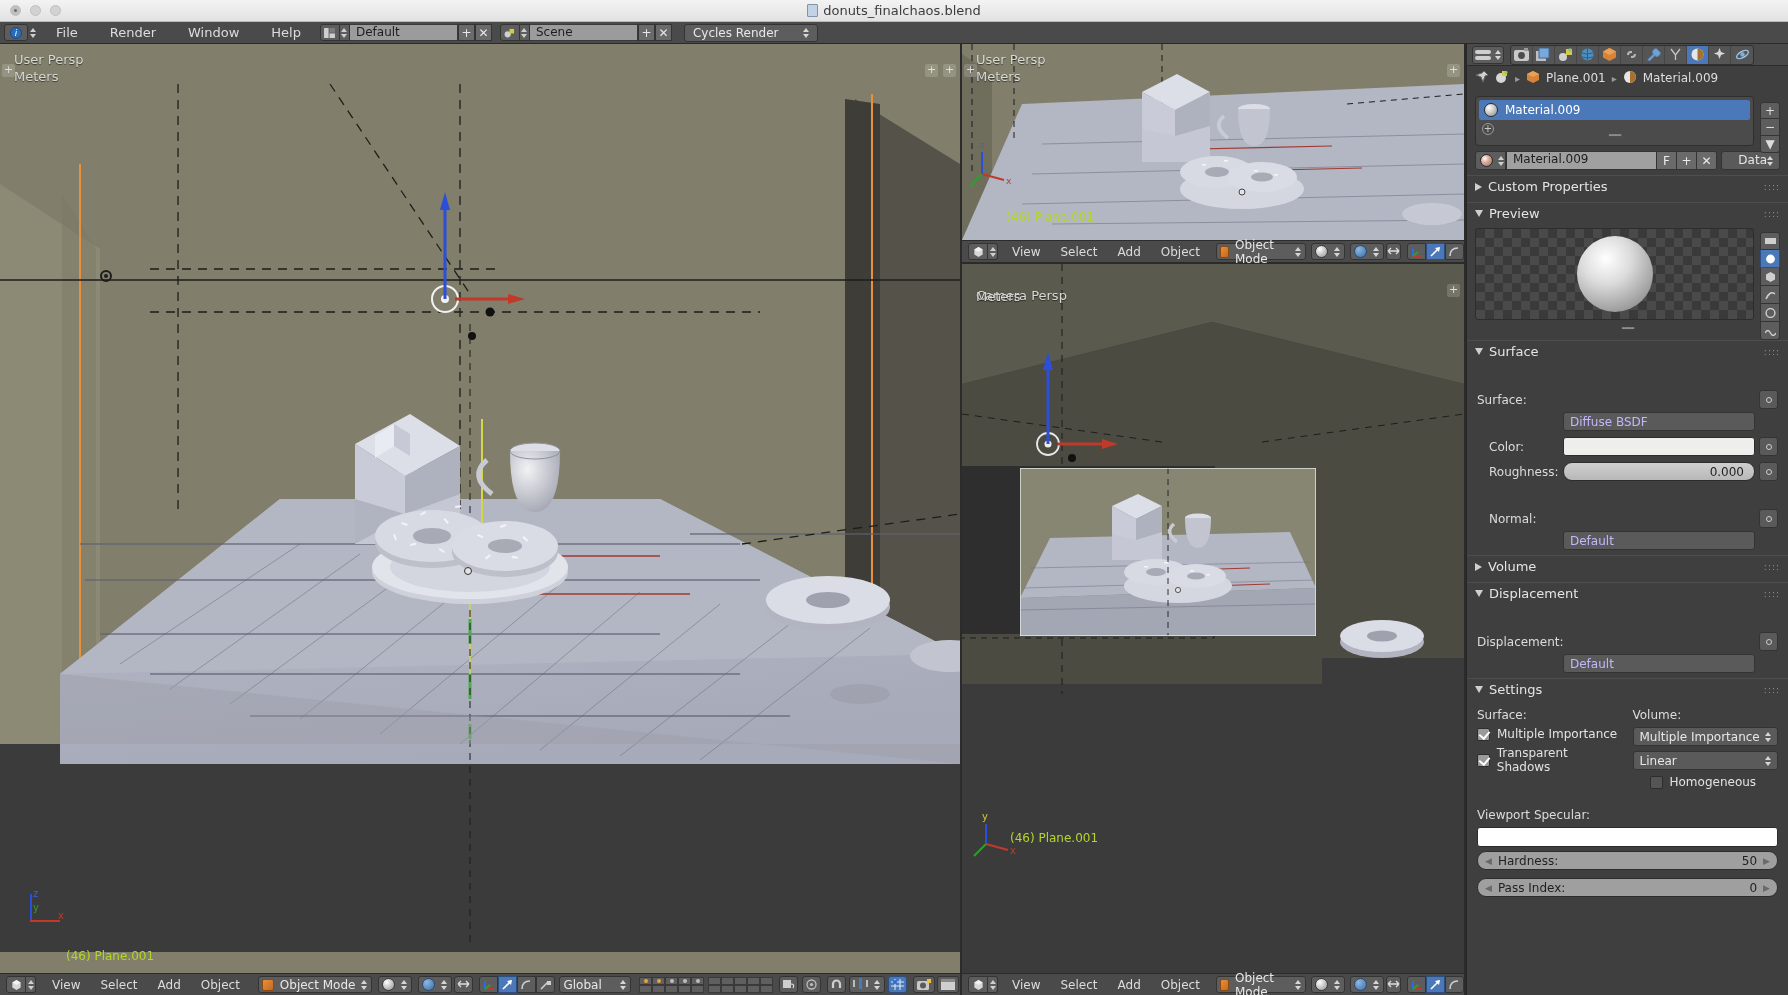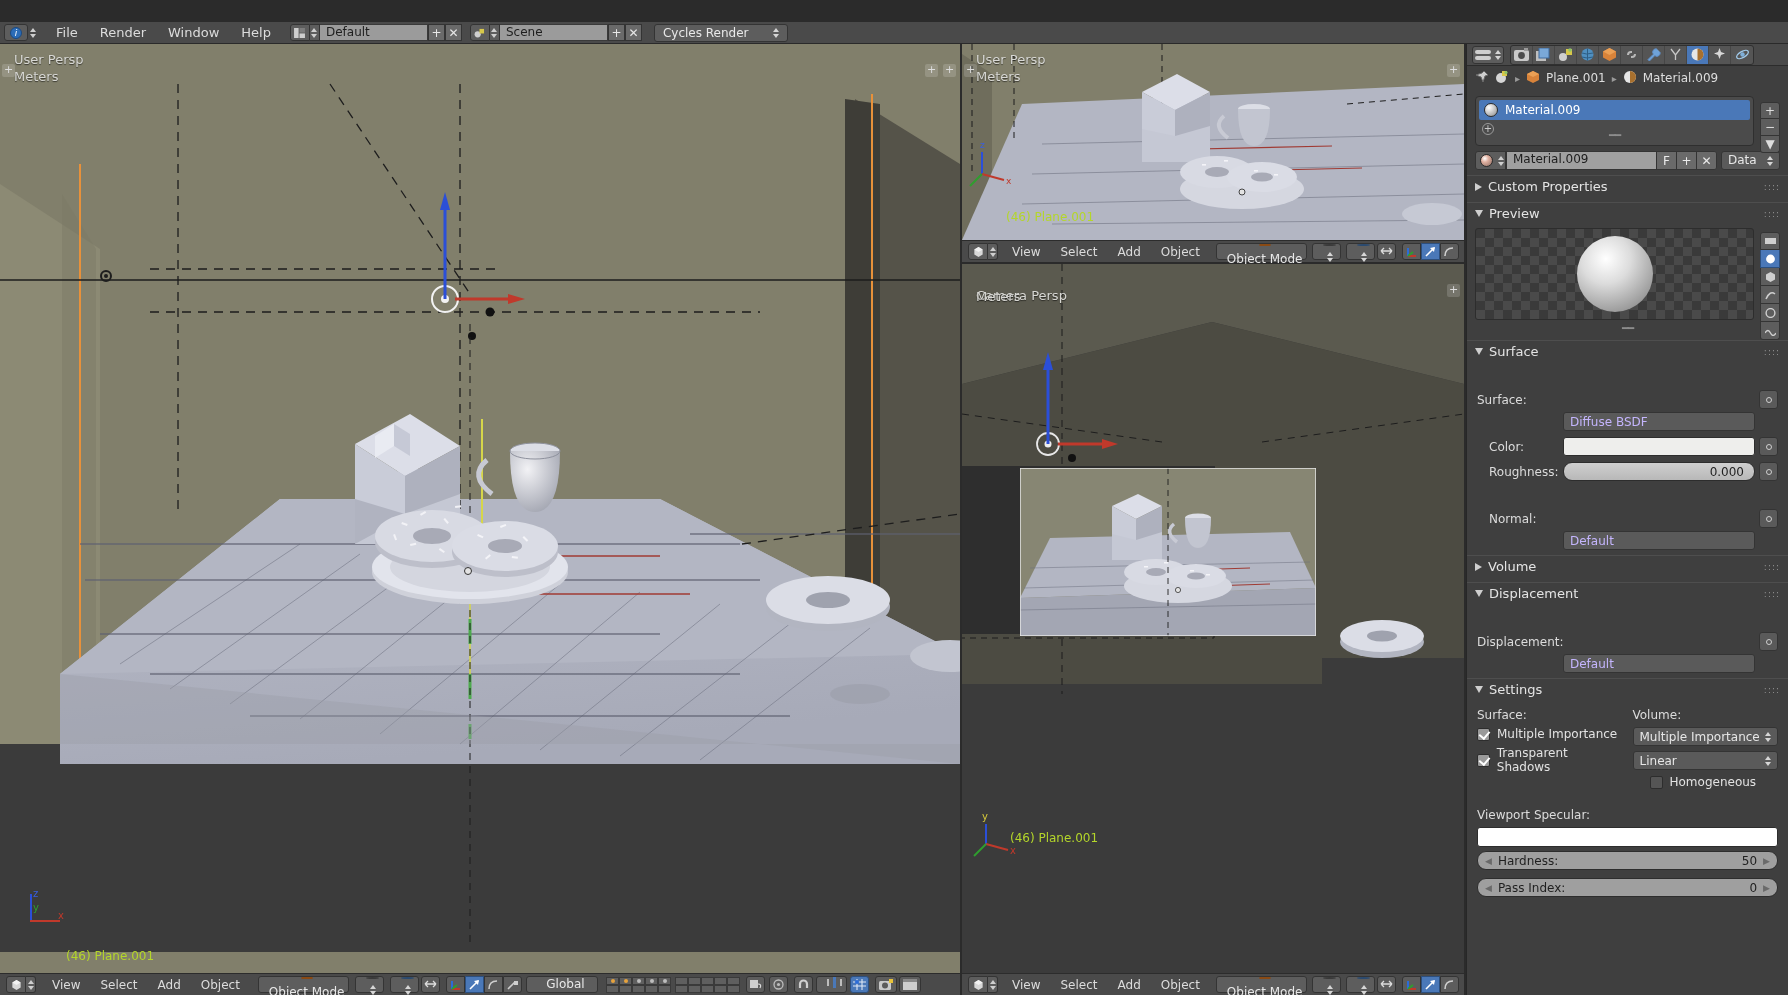--- a/index.html
+++ b/index.html
@@ -26,21 +26,21 @@
   .blendicon { width:24px;height:17px; margin-left:4px; background:#5d5d5d; border:1px solid #343434;
     border-radius:3px; display:flex; align-items:center; justify-content:center; }
   .blendicon .dot { width:12px;height:12px;border-radius:50%;background:#2b6cb8;
     border:1px solid #1d4a80; color:#fff; font-size:9px; line-height:11px; text-align:center; font-style:italic;}
   .spinner { width:8px; display:flex; flex-direction:column; align-items:center; justify-content:center;
     margin-left:1px; gap:2px; }
   .spinner b { display:block; width:0;height:0; border-left:3px solid transparent;
     border-right:3px solid transparent; }
   .spinner b.up { border-bottom:4px solid #cfcfcf; }
   .spinner b.dn { border-top:4px solid #cfcfcf; }
-  .menu { display:flex; align-items:center; gap:0; margin-left:8px; }
+  .menu { display:flex; align-items:center; gap:10px; margin-left:8px; }
   .menu span { padding:2px 11px; color:#dcdcdc; font-size:13px; }
 
   .sel-widget { display:flex; align-items:center; height:17px; margin-left:8px; }
   .sel-icon { width:20px; height:17px; background:#5d5d5d; border:1px solid #343434;
     border-radius:3px 0 0 3px; display:flex; align-items:center; justify-content:center; }
   .sel-icon .gl { display:block; width:11px;height:10px; }
   .sel-spin { width:10px;height:17px; background:#5d5d5d; border:1px solid #343434; border-left:none;
     display:flex; flex-direction:column; align-items:center; justify-content:center; gap:2px; }
   .sel-spin b { width:0;height:0;border-left:3px solid transparent;border-right:3px solid transparent; }
   .sel-spin b.up{border-bottom:4px solid #cfcfcf;} .sel-spin b.dn{border-top:4px solid #cfcfcf;}
@@ -67,21 +67,21 @@
   .vp-dark { position:absolute; inset:0; background:#3b3b3b; }
 
   .vp-label { position:absolute; color:#d8d8d4; font-size:13px; text-shadow:0 1px 1px rgba(0,0,0,.55); }
   .vp-obj-label { position:absolute; color:#b4d62a; font-size:12px; }
 
   .vp-header { position:absolute; height:22px; background:#4a4a4a; border-top:1px solid #2c2c2c;
     display:flex; align-items:center; gap:0; }
   .vh-menu span { padding:2px 10px; font-size:12px; color:#dcdcdc; }
   .mode-widget { display:flex;align-items:center; height:17px; margin-left:6px; }
   .mode-box { height:17px; background:#5d5d5d; border:1px solid #343434; border-radius:3px;
-    display:flex;align-items:center; gap:6px; padding:0 4px 0 10px; color:#e8e8e8; font-size:12px;flex-direction:column;}
+    display:flex;align-items:center; gap:6px; padding:0 4px 0 3px; color:#e8e8e8; font-size:12px;}
   .cube-ic { width:12px;height:12px;background:linear-gradient(135deg,#e8903a,#c4691e);
     border:1px solid #8a4a14; border-radius:2px; }
   .ball-ic { width:13px;height:13px;border-radius:50%;
     background:radial-gradient(circle at 33% 30%,#fff,#8e8e8e); border:1px solid #3a3a3a;}
   .ball2-ic { width:13px;height:13px;border-radius:50%;
     background:radial-gradient(circle at 33% 30%,#8fb7e0,#3a6ea8); border:1px solid #2a4a70;}
   .tbtn { width:19px;height:17px; background:#5d5d5d; border:1px solid #343434;
     display:flex;align-items:center;justify-content:center; }
   .tbtn.on { background:#4a78b8; border-color:#2d4f7d; }
   .grp { display:flex; align-items:center; margin-left:6px; }
@@ -211,20 +211,30 @@
     color:#1f1f1f; font-size:12px; margin-top:4px; }
   .numfield .ar { color:#6a6a6a; font-size:9px; }
 
   .shape { display:block; }
 </style>
 </head>
 <body>
 
 <div id="app">
 
+  <div class="titlebar">
+    <div class="tb-dots">
+      <i></i>
+      <i></i>
+      <i></i>
+    </div>
+    <div class="tb-title">
+      <span class="fileicon"></span><span>donuts_finalchaos.blend</span>
+    </div>
+  </div>
 
   <div class="infobar">
     <div class="blendicon">
         <span class="dot">i</span>
       </div>
     <div class="spinner">
         <b class="up"></b>
         <b class="dn"></b>
       </div>
 
@@ -1022,21 +1032,21 @@
           </span>
         <span class="sel-spin" style="height:19px;">
             <b class="up"></b>
             <b class="dn"></b>
           </span>
         <span class="nf-input">Material.009</span>
         <span class="nf-btn">F</span>
         <span class="nf-btn">+</span>
         <span class="nf-btn">✕</span>
       </div>
-      <div class="dd" style="flex:1;">
+      <div class="dd" style="flex:1;justify-content:flex-end;">
         <span>Data</span>
         <span class="arrows">
             <b class="up"></b>
             <b class="dn"></b>
           </span>
       </div>
     </div>
 
     <div class="panel-hdr">
       <span class="tri closed"></span>

